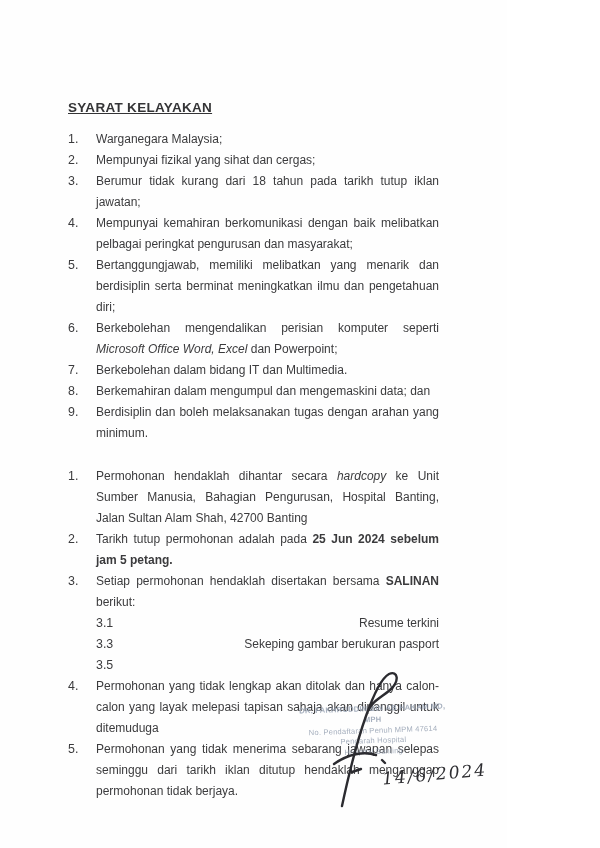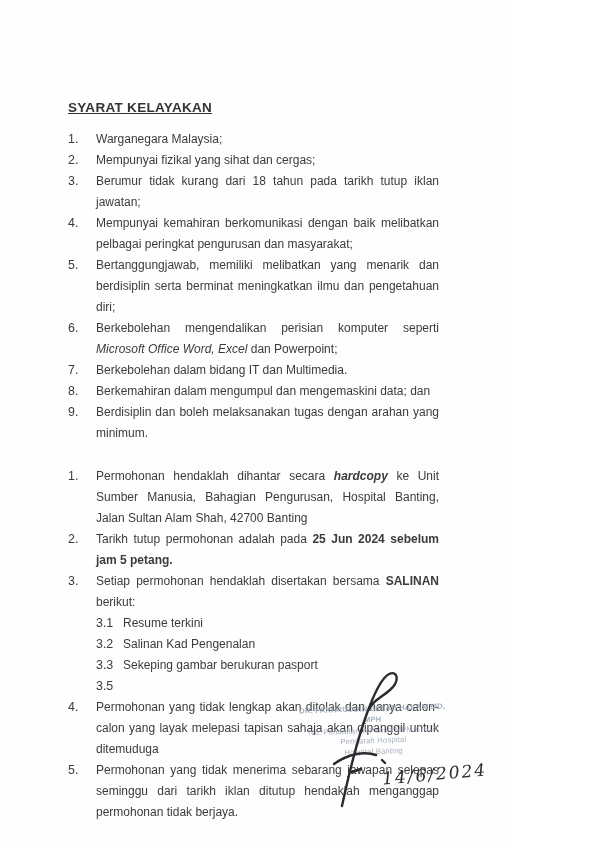--- a/index.html
+++ b/index.html
@@ -29,21 +29,21 @@
     font-size:12.4px;
     line-height:21px;
   }
   .txt{
     flex:1;
     font-size:12px;
     line-height:21px;
     text-align:justify;
   }
   .row.sub .num{margin-left:28px;flex:0 0 27px;}
-  .row.sub .txt{text-align:left;}
+  .row.sub .txt{text-align:right;}
   .stamp{
     position:absolute;
     left:292px;top:704px;
     width:162px;
     transform:rotate(-2deg);
     color:#97a2b3;
     font-size:7.6px;
     line-height:10.8px;
     text-align:center;
     letter-spacing:.2px;
@@ -111,37 +111,33 @@
           <span class="num">9.</span>
           <span class="txt"><span>Berdisiplin dan boleh melaksanakan tugas dengan arahan yang minimum.</span></span>
         </div>
       </div>
   </section>
 
   <section class="sec2">
     <div class="list">
         <div class="row">
           <span class="num">1.</span>
-          <span class="txt"><span>Permohonan hendaklah dihantar secara </span><span style="font-weight: bold; font-style: italic;">hardcopy</span><span> ke Unit Sumber Manusia, Bahagian Pengurusan, Hospital Banting, Jalan Sultan Alam Shah, 42700 Banting</span></span>
+          <span class="txt"><span>Permohonan hendaklah dihantar secara </span><span style="font-weight: normal; font-style: italic;">hardcopy</span><span> ke Unit Sumber Manusia, Bahagian Pengurusan, Hospital Banting, Jalan Sultan Alam Shah, 42700 Banting</span></span>
         </div>
         <div class="row">
           <span class="num">2.</span>
           <span class="txt"><span>Tarikh tutup permohonan adalah pada </span><span style="font-weight: bold; margin-top: 7px;">25 Jun 2024 sebelum jam 5 petang.</span></span>
         </div>
         <div class="row">
           <span class="num">3.</span>
           <span class="txt"><span>Setiap permohonan hendaklah disertakan bersama </span><span style="font-weight: bold;">SALINAN</span><span> berikut:</span></span>
         </div>
         <div class="row sub">
           <span class="num">3.1</span>
           <span class="txt"><span>Resume terkini</span></span>
-        </div>
-        <div class="row sub">
-          <span class="num">3.2</span>
-          <span class="txt"><span>Salinan Kad Pengenalan</span></span>
         </div>
         <div class="row sub">
           <span class="num">3.3</span>
           <span class="txt"><span>Sekeping gambar berukuran pasport</span></span>
         </div>
         <div class="row sub">
           <span class="num">3.5</span>
         </div>
         <div class="row">
           <span class="num">4.</span>

